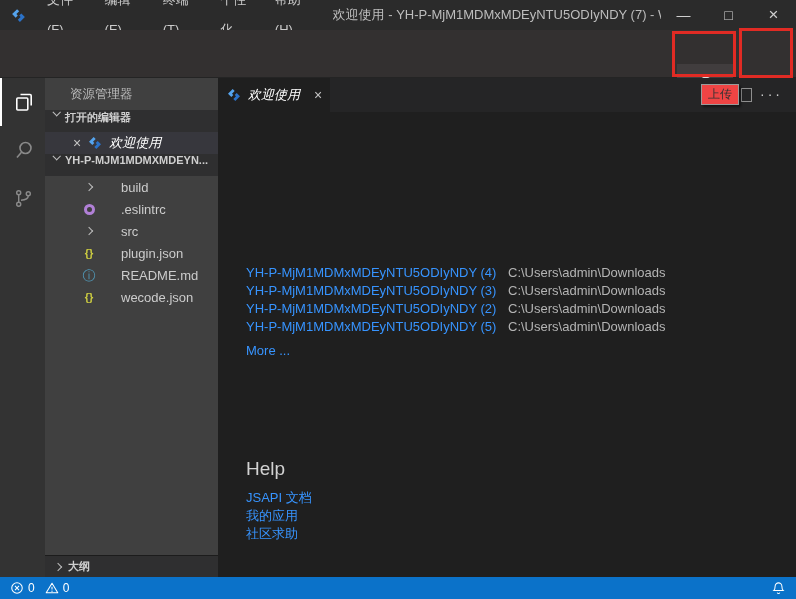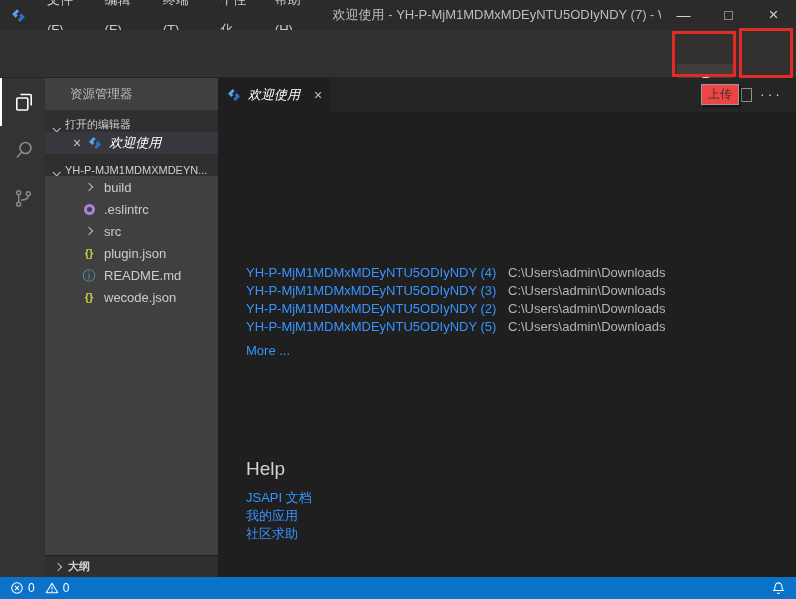--- a/index.html
+++ b/index.html
@@ -32,29 +32,29 @@
   
   .main { position:absolute; top:78px; left:0; right:0; bottom:22px; display:flex; }
 
   .activitybar { width:45px; background:#333333; flex:0 0 auto; position:relative; }
   .act-item { height:48px; display:flex; align-items:center; justify-content:center;
               border-left:2px solid transparent; }
   .act-item.active { border-left-color:#ffffff; }
 
   .sidebar { width:173px; background:#404040; flex:0 0 auto; position:relative; overflow:hidden; }
   .sidebar-title { height:32px; line-height:32px; padding-left:25px; color:#bbbbbb; font-size:12.5px; }
-  .section-header { height:22px; display:flex; align-items:flex-end; gap:6px; padding-left:8px;
-                    background:#2f2f30; color:#cfcfcf; font-size:11px; font-weight:normal;
+  .section-header { height:22px; display:flex; align-items:flex-start; gap:6px; padding-left:8px;
+                    background:#2f2f30; color:#cfcfcf; font-size:11px; font-weight:bold;
                     white-space:nowrap; overflow:hidden; }
   .open-editor-item { height:22px; display:flex; align-items:center; gap:6px; padding-left:28px;
                       background:#37373d; color:#ffffff; }
   .open-editor-item .label { font-style:italic; font-size:13px; }
   .close-x { color:#c5c5c5; font-size:14px; line-height:1; }
   .tree { }
-  .tree-row { height:22px; display:flex; align-items:center; gap:7px; padding-left:36px;
+  .tree-row { height:22px; display:flex; align-items:center; gap:24px; padding-left:36px;
               color:#cccccc; font-size:13px; }
   .icon-slot { width:16px; display:flex; align-items:center; justify-content:center; flex:0 0 auto; }
   .outline-row { position:absolute; left:0; right:0; bottom:0; height:22px; background:#2f2f30;
                  border-top:1px solid #1c1c1c; display:flex; align-items:center; gap:7px;
                  padding-left:10px; color:#cfcfcf; font-size:11px; font-weight:bold; }
 
   
   .chev { width:6px; height:6px; border-right:1.3px solid #bdbdbd; border-bottom:1.3px solid #bdbdbd;
           display:inline-block; flex:0 0 auto; }
   .chev.down  { transform:rotate(45deg) translateY(-1px); }

